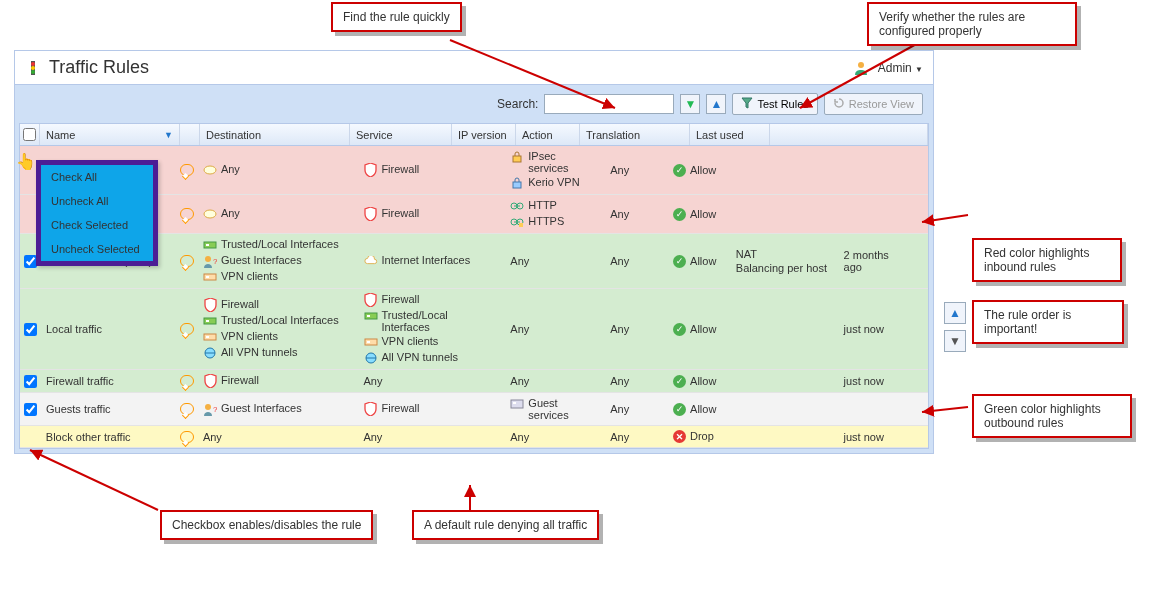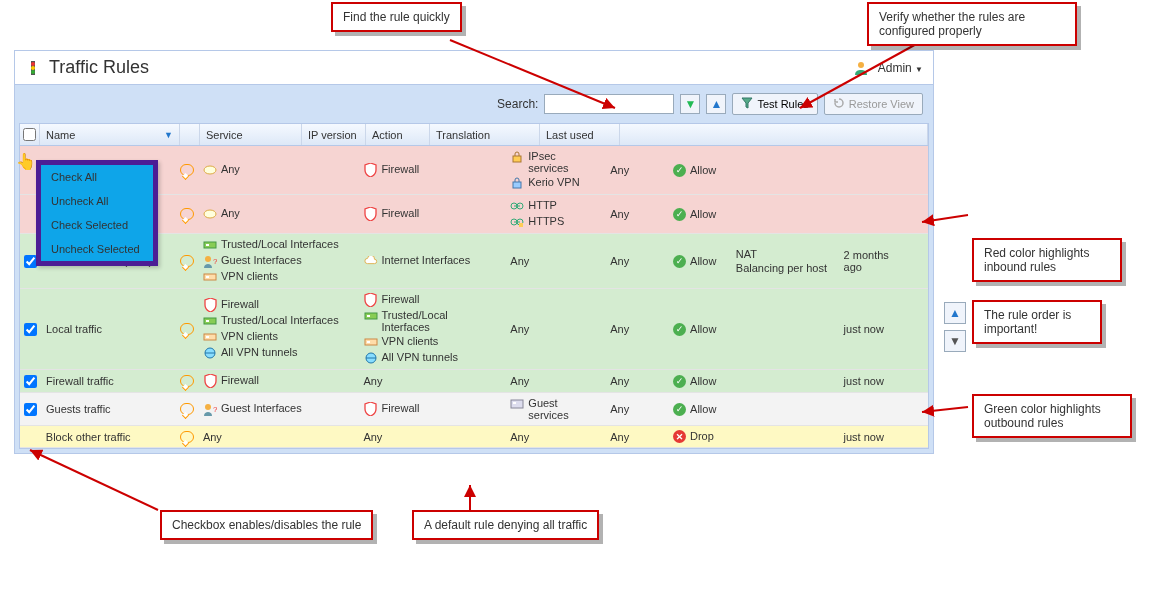--- a/index.html
+++ b/index.html
@@ -66,21 +66,21 @@
 .name-header-arrow { color: #27c; font-size: 9px; margin-left: auto; }
 
 .traffic-icon { display:inline-block; width:16px; height:16px; }
 </style>
 </head>
 <body>
 
 <div class="callout" style="left:331px; top:2px;">Find the rule quickly</div>
 <div class="callout" style="left:867px; top:2px; width:210px;">Verify whether the rules are configured properly</div>
 <div class="callout" style="left:972px; top:202px; width:150px;margin-top:36px;">Red color highlights inbound rules</div>
-<div class="callout" style="left:972px; top:300px; width:130px;">The rule order is important!</div>
+<div class="callout" style="left:972px; top:300px; width:152px;">The rule order is important!</div>
 <div class="callout" style="left:972px; top:394px; width:160px;">Green color highlights outbound rules</div>
 <div class="callout" style="left:160px; top:510px;">Checkbox enables/disables the rule</div>
 <div class="callout" style="left:412px; top:510px;">A default rule denying all traffic</div>
 
 <div class="panel">
   <div class="panel-header">
     <span class="traffic-icon">
       <svg viewBox="0 0 16 16">
           <rect x="6" y="1" width="4" height="14" fill="#555"></rect>
           <circle cx="8" cy="4" r="2" fill="#e33"></circle>
@@ -131,20 +131,21 @@
   <div class="grid">
     <div class="grid-header">
       <div class="col col-check">
           <input type="checkbox" style="">
         </div>
       <div class="col col-name">
           <span>Name</span>
           <span class="name-header-arrow">▼</span>
         </div>
       <div class="col" style="width:20px;"></div>
+      <div class="col col-dst">Destination</div>
       <div class="col col-svc">Service</div>
       <div class="col col-ipv">IP version</div>
       <div class="col col-act">Action</div>
       <div class="col col-trans">Translation</div>
       <div class="col col-last">Last used</div>
       <div class="col col-spacer"></div>
     </div>
 
     <div class="grid-body" id="grid-body">
         <div class="row red">

